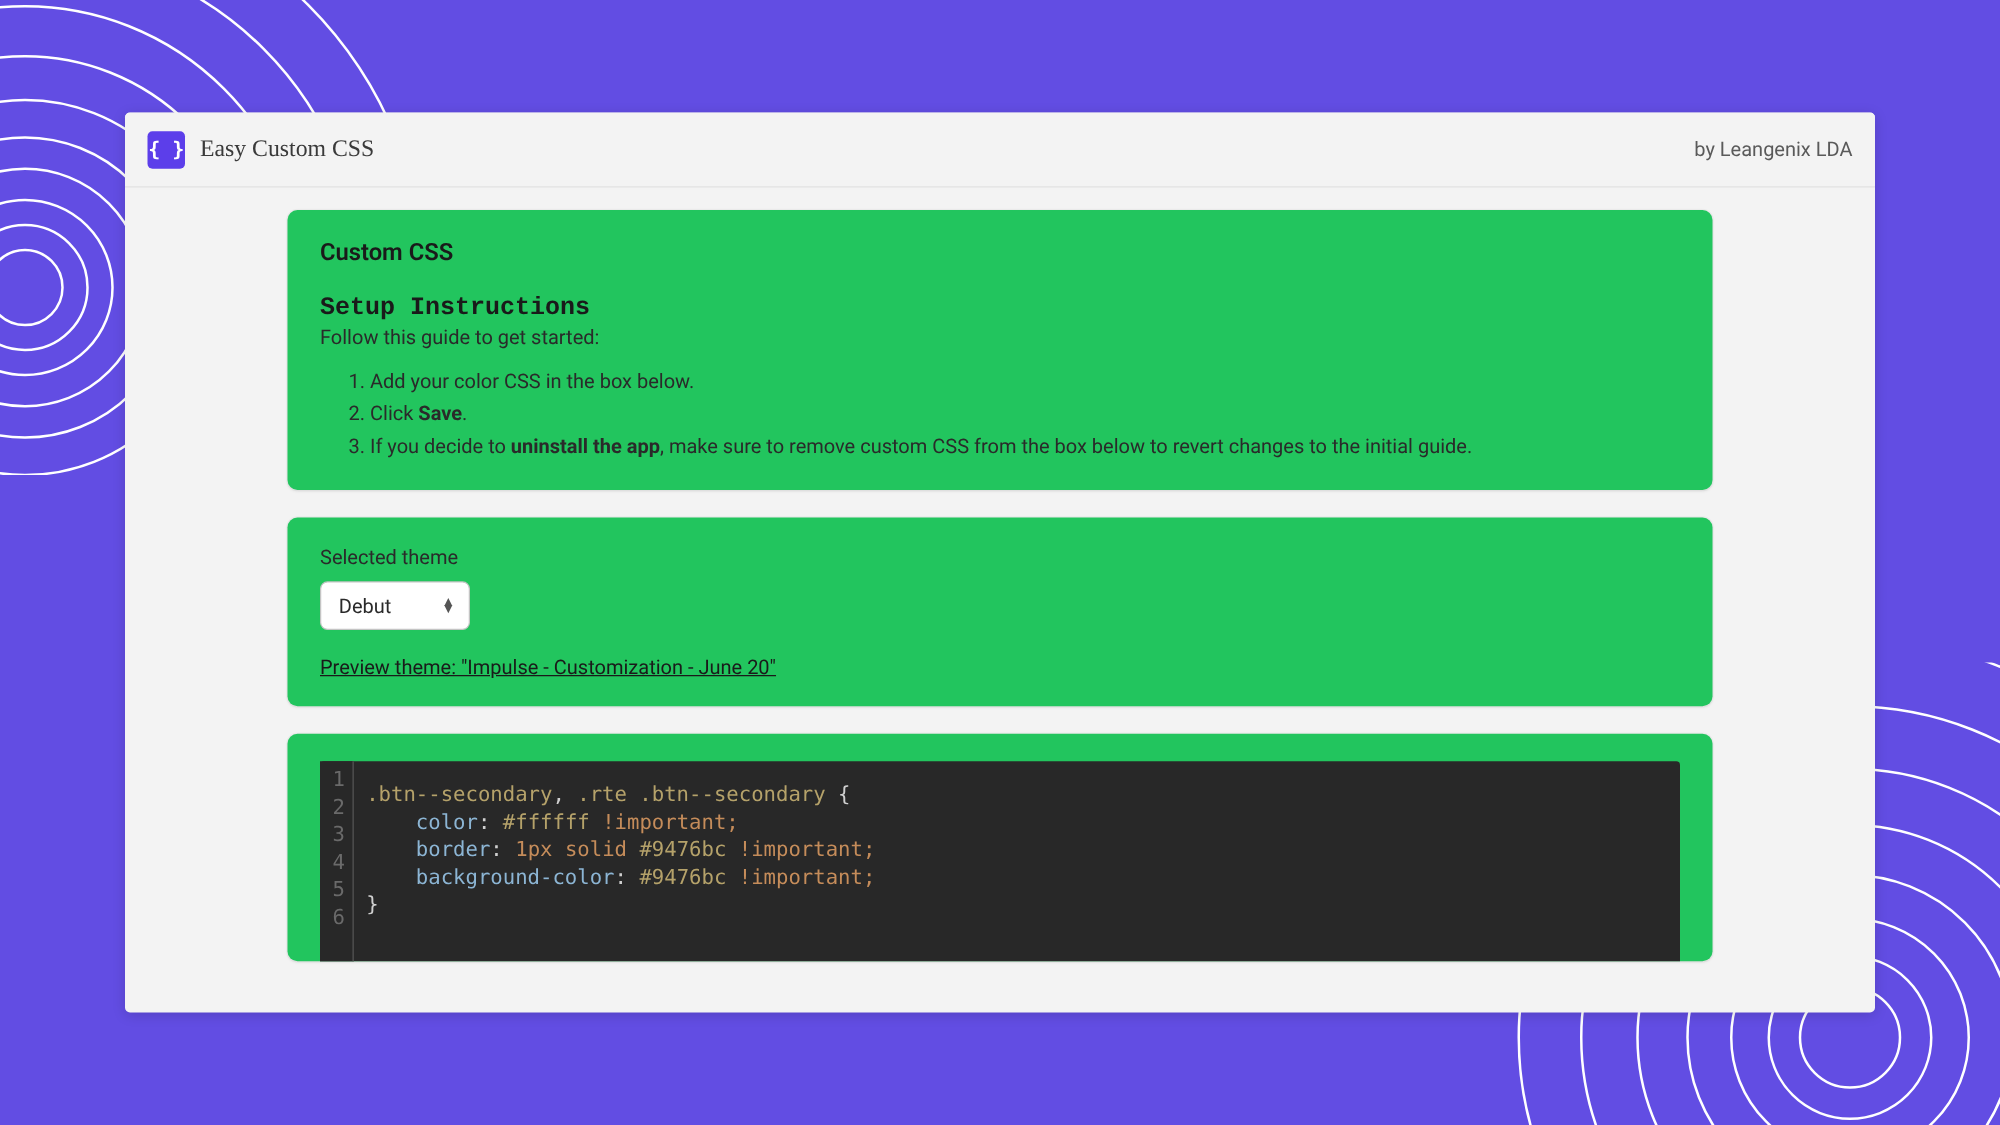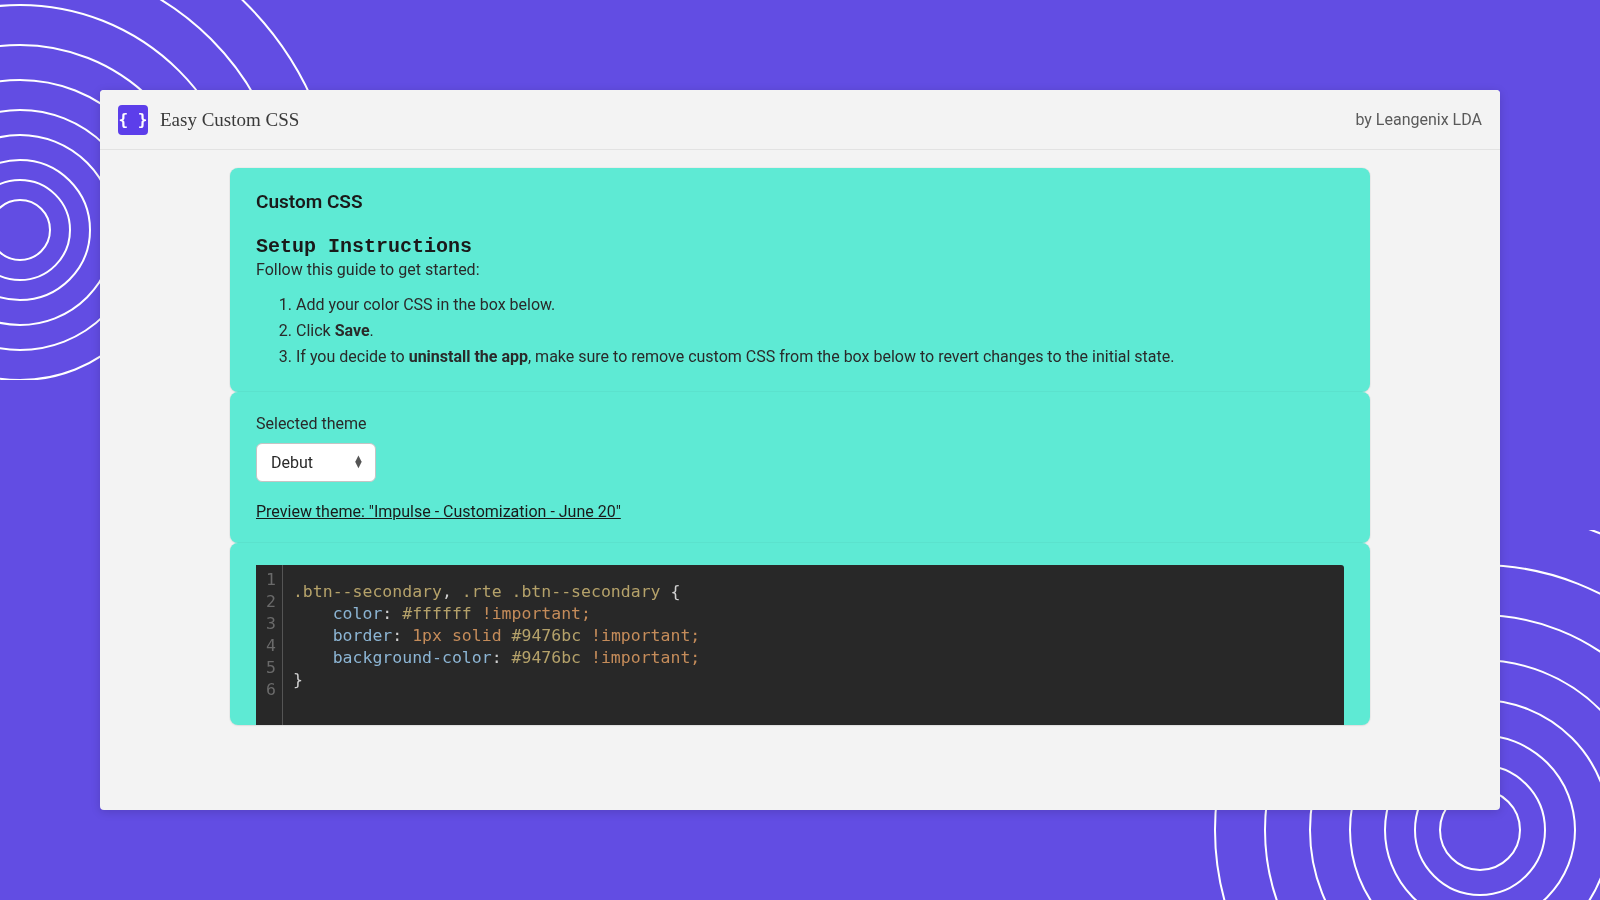--- a/index.html
+++ b/index.html
@@ -72,23 +72,24 @@
     font-family: Liberation Serif, serif;
   }
   .app-vendor {
     font-size: 16px;
     color: #5a5a5a;
   }
   .content {
     padding: 18px 130px 0 130px;
   }
   .card {
-    background: #5eead4;
+    background: #22c55e;
     border-radius: 8px;
     box-shadow: 0 1px 2px rgba(0,0,0,0.06), 0 0 0 1px rgba(0,0,0,0.03);
+    margin-bottom: 22px;
     padding: 22px 26px;
   }
   .card h2 {
     font-size: 19px;
     font-weight: 600;
     color: #1a1a1a;
     margin-bottom: 22px;
   }
   .setup-heading {
     font-size: 20px;
@@ -224,21 +225,21 @@
     <div class="card">
       <h2>Custom CSS</h2>
       <div class="setup-heading">Setup Instructions</div>
       <div class="setup-sub">Follow this guide to get started:</div>
       <ol class="instructions">
         <li>Add your color CSS in the box below.</li>
         <li>
           <span>Click </span><strong>Save</strong><span>.</span>
         </li>
         <li>
-          <span>If you decide to </span><strong>uninstall the app</strong><span>, make sure to remove custom CSS from the box below to revert changes to the initial state.</span>
+          <span>If you decide to </span><strong>uninstall the app</strong><span>, make sure to remove custom CSS from the box below to revert changes to the initial guide.</span>
         </li>
       </ol>
     </div>
 
     <div class="card">
       <div class="theme-label">Selected theme</div>
       <div class="select-wrap">
         <div class="theme-select">Debut</div>
         <div class="select-caret">▲<br>▼</div>
       </div>

